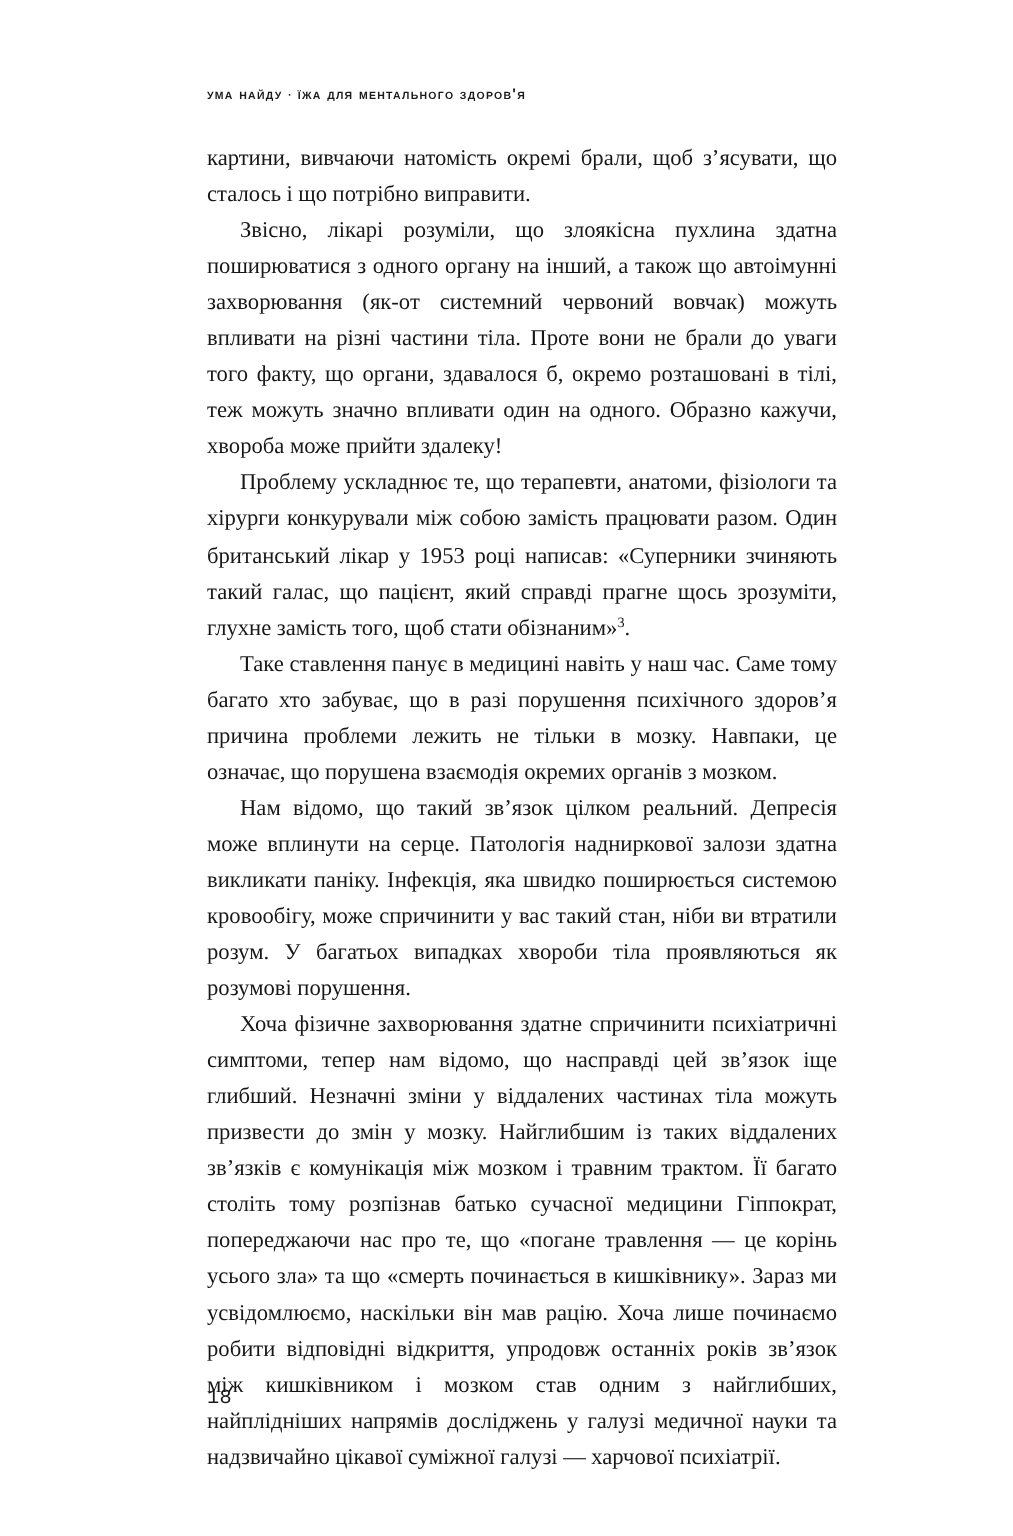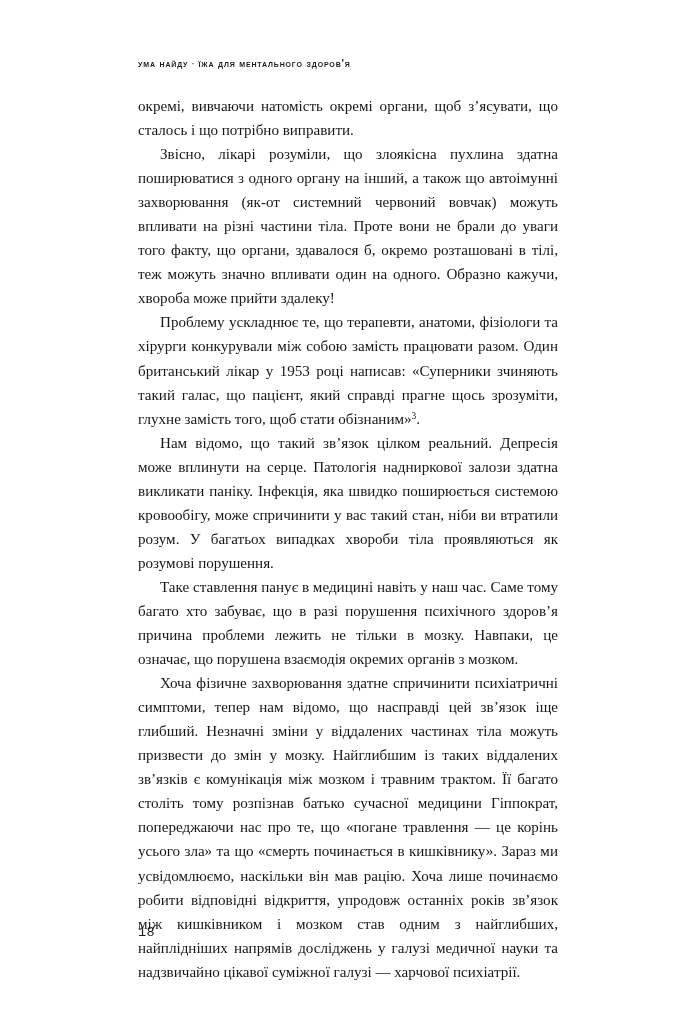--- a/index.html
+++ b/index.html
@@ -95,29 +95,29 @@
 <body>
 
 <div class="page">
 
   <div class="running-head">
     <span class="rh-word smallcaps">Ума Найду</span><span class="sep">·</span><span class="rh-word smallcaps">Їжа для ментального здоров'я</span>
   </div>
 
   <div class="text-block">
 
-    <p class="para first">окремі, вивчаючи натомість окремі органи, щоб з’ясувати, що сталось і що потрібно виправити.</p>
+    <p class="para first">картини, вивчаючи натомість окремі брали, щоб з’ясувати, що сталось і що потрібно виправити.</p>
 
     <p class="para">Звісно, лікарі розуміли, що злоякісна пухлина здатна поширюватися з одного органу на інший, а також що автоімунні захворювання (як-от системний червоний вовчак) можуть впливати на різні частини тіла. Проте вони не брали до уваги того факту, що органи, здавалося б, окремо розташовані в тілі, теж можуть значно впливати один на одного. Образно кажучи, хвороба може прийти здалеку!</p>
 
     <p class="para"><span>Проблему ускладнює те, що терапевти, анатоми, фізіологи та хірурги конкурували між собою замість працювати разом. Один британський лікар у 1953 році написав: «Суперники зчиняють такий галас, що пацієнт, який справді прагне щось зрозуміти, глухне замість того, щоб стати обізнаним»</span><sup class="fn">3</sup><span>.</span></p>
 
+    <p class="para">Таке ставлення панує в медицині навіть у наш час. Саме тому багато хто забуває, що в разі порушення психічного здоров’я причина проблеми лежить не тільки в мозку. Навпаки, це означає, що порушена взаємодія окремих органів з мозком.</p>
+
     <p class="para">Нам відомо, що такий зв’язок цілком реальний. Депресія може вплинути на серце. Патологія надниркової залози здатна викликати паніку. Інфекція, яка швидко поширюється системою кровообігу, може спричинити у вас такий стан, ніби ви втратили розум. У багатьох випадках хвороби тіла проявляються як розумові порушення.</p>
-
-    <p class="para">Таке ставлення панує в медицині навіть у наш час. Саме тому багато хто забуває, що в разі порушення психічного здоров’я причина проблеми лежить не тільки в мозку. Навпаки, це означає, що порушена взаємодія окремих органів з мозком.</p>
 
     <p class="para">Хоча фізичне захворювання здатне спричинити психіатричні симптоми, тепер нам відомо, що насправді цей зв’язок іще глибший. Незначні зміни у віддалених частинах тіла можуть призвести до змін у мозку. Найглибшим із таких віддалених зв’язків є комунікація між мозком і травним трактом. Її багато століть тому розпізнав батько сучасної медицини Гіппократ, попереджаючи нас про те, що «погане травлення — це корінь усього зла» та що «смерть починається в кишківнику». Зараз ми усвідомлюємо, наскільки він мав рацію. Хоча лише починаємо робити відповідні відкриття, упродовж останніх років зв’язок між кишківником і мозком став одним з найглибших, найплідніших напрямів досліджень у галузі медичної науки та надзвичайно цікавої суміжної галузі — харчової психіатрії.</p>
 
   </div>
 
   <div class="folio">18</div>
 
 </div>
 
 </body></html>

